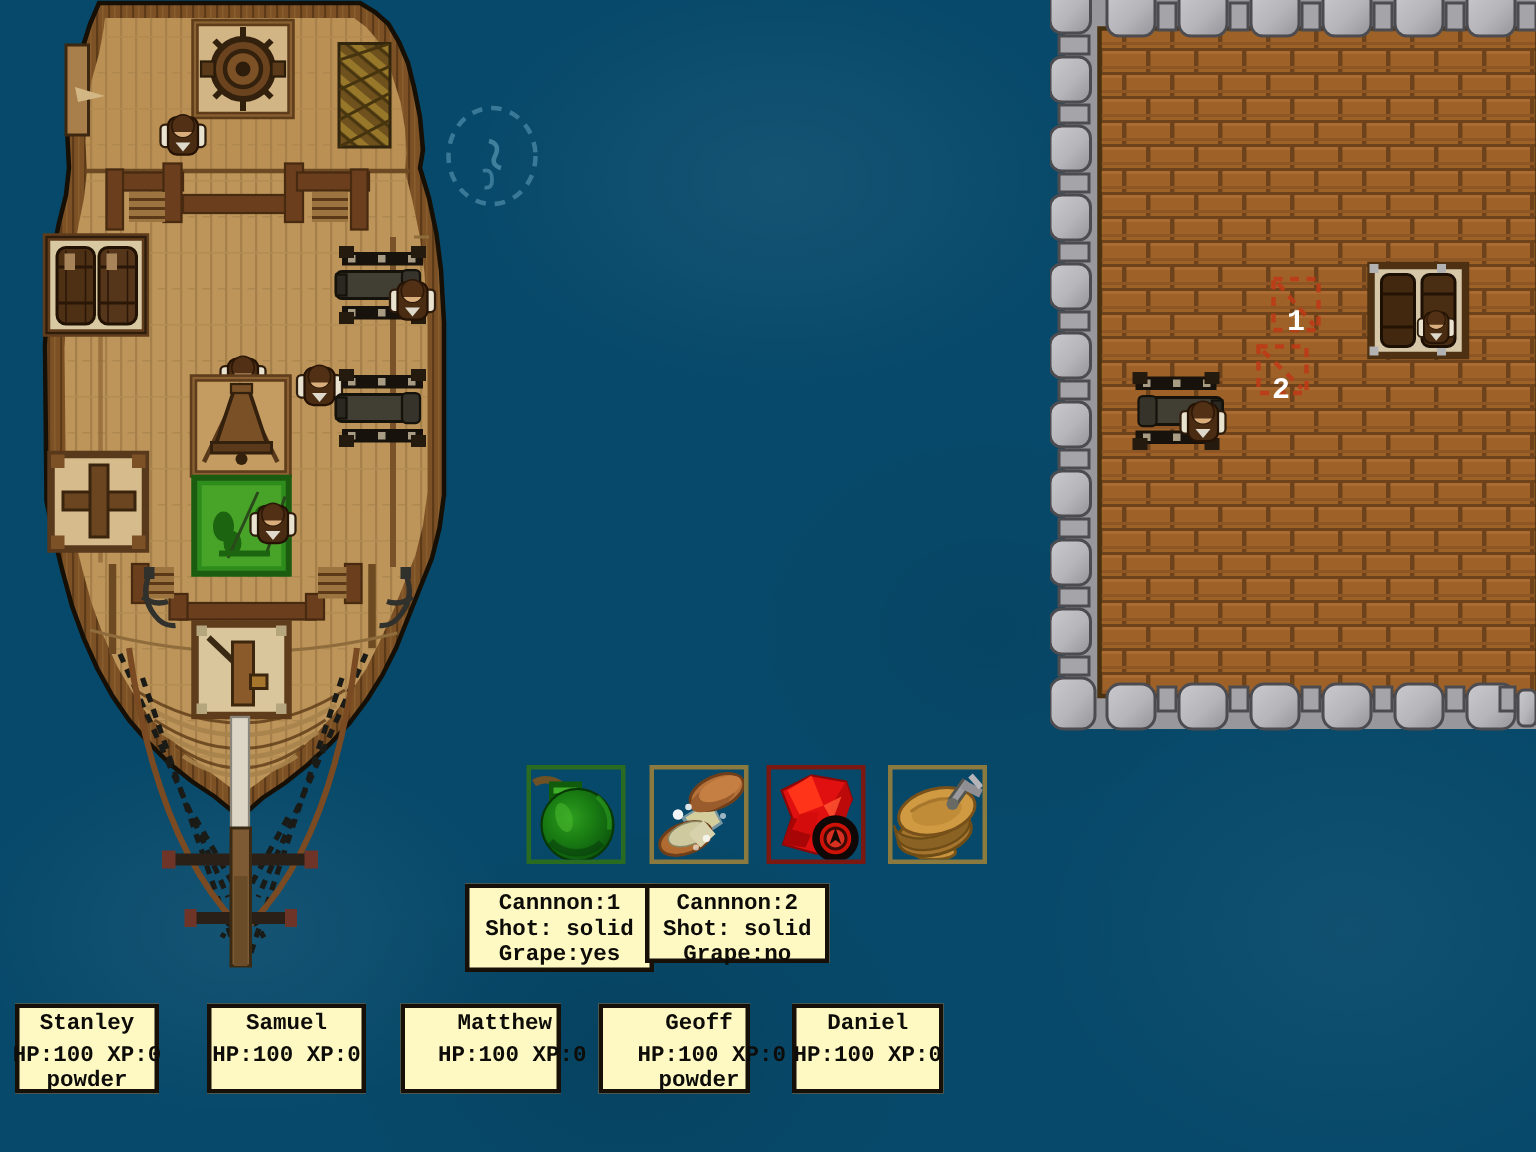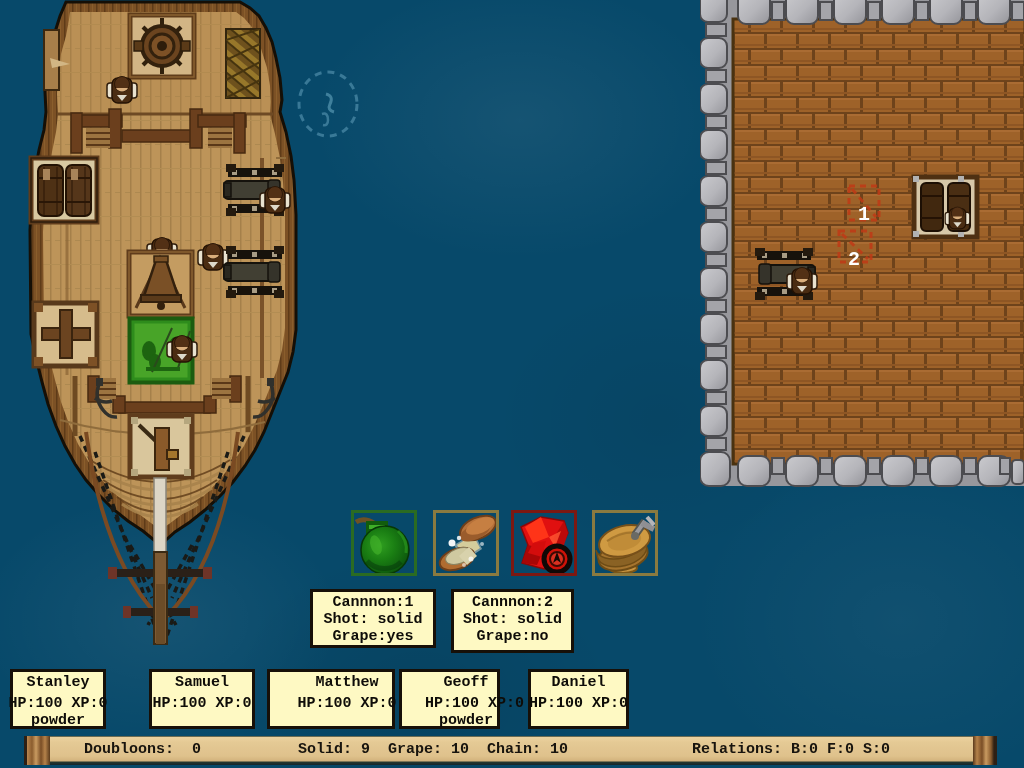--- a/index.html
+++ b/index.html
@@ -435,49 +435,42 @@
     <path d="M47 10 L59 16" stroke="#8f8f93" stroke-width="6"></path>
     <path d="M52 4 L59 12" stroke="#b5b5b9" stroke-width="4"></path>
     <circle cx="40" cy="23" r="4" fill="#6a6a64"></circle>
   </svg>
 
   <div class="pbox" style="left:310px;top:589px;width:126px;height:59px;">
       <div>Cannnon:1</div>
       <div>Shot: solid</div>
       <div>Grape:yes</div>
     </div>
-  <div class="pbox" style="left:451px;top:589px;width:123px;height:64px;">
+  <div class="pbox" style="left:430px;top:589px;width:123px;height:53px;">
       <div>Cannnon:2</div>
       <div>Shot: solid</div>
       <div>Grape:no</div>
     </div>
 
   <div class="pbox" style="left:10px;top:669px;width:96px;height:60px;">
       <div class="nm">Stanley</div>
       <div>HP:100 XP:0</div>
       <div>powder</div>
     </div>
-  <div class="pbox" style="left:138px;top:669px;width:106px;height:60px;margin-left:11px;">
+  <div class="pbox" style="left:138px;top:669px;width:106px;height:60px;">
       <div class="nm">Samuel</div>
       <div>HP:100 XP:0</div>
     </div>
-  <div class="pbox" style="left:267px;top:669px;width:128px;height:60px;padding-left:32px;">
+  <div class="pbox" style="left:267px;top:669px;width:107px;height:60px;padding-left:32px;">
       <div class="nm">Matthew</div>
       <div>HP:100 XP:0</div>
     </div>
   <div class="pbox" style="left:399px;top:669px;width:101px;height:60px;padding-left:33px;">
       <div class="nm">Geoff</div>
       <div>HP:100 XP:0</div>
       <div>powder</div>
     </div>
   <div class="pbox" style="left:528px;top:669px;width:101px;height:60px;">
       <div class="nm">Daniel</div>
       <div>HP:100 XP:0</div>
     </div>
 
-  <div id="bar">
-    <div class="wood" style="left:0;width:26px;background:linear-gradient(90deg,#2e2014 0,#2e2014 3px,#bb8850 3px,#8a5c2e 8px,#c99b61 12px,#7a4e26 17px,#b5824a 21px,#5a3a1c 26px);"></div>
-    <div class="wood" style="right:0;width:24px;background:linear-gradient(90deg,#5a3a1c 0,#b5824a 4px,#7a4e26 9px,#c99b61 13px,#8a5c2e 18px,#2e2014 21px,#2e2014 24px);"></div>
-    <span style="left:60px">Doubloons:  0</span>
-    <span style="left:274px">Solid: 9  Grape: 10  Chain: 10</span>
-    <span style="left:668px">Relations: B:0 F:0 S:0</span>
-  </div>
 </div>
 
 </body></html>

